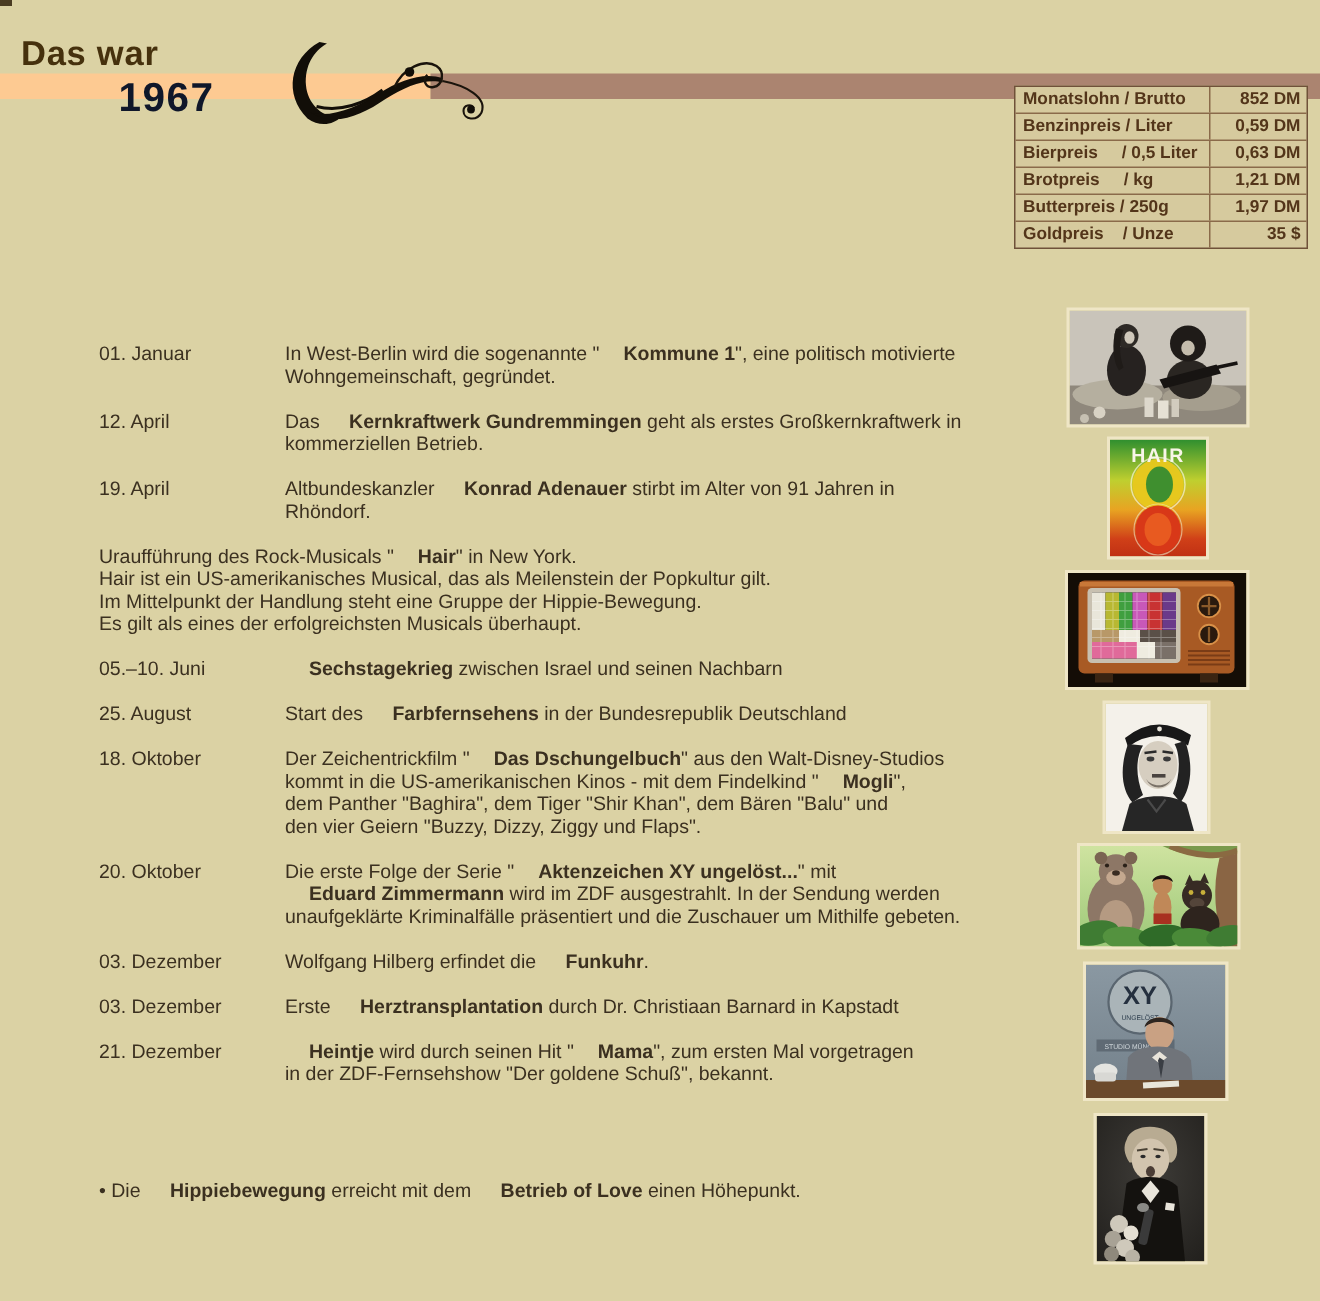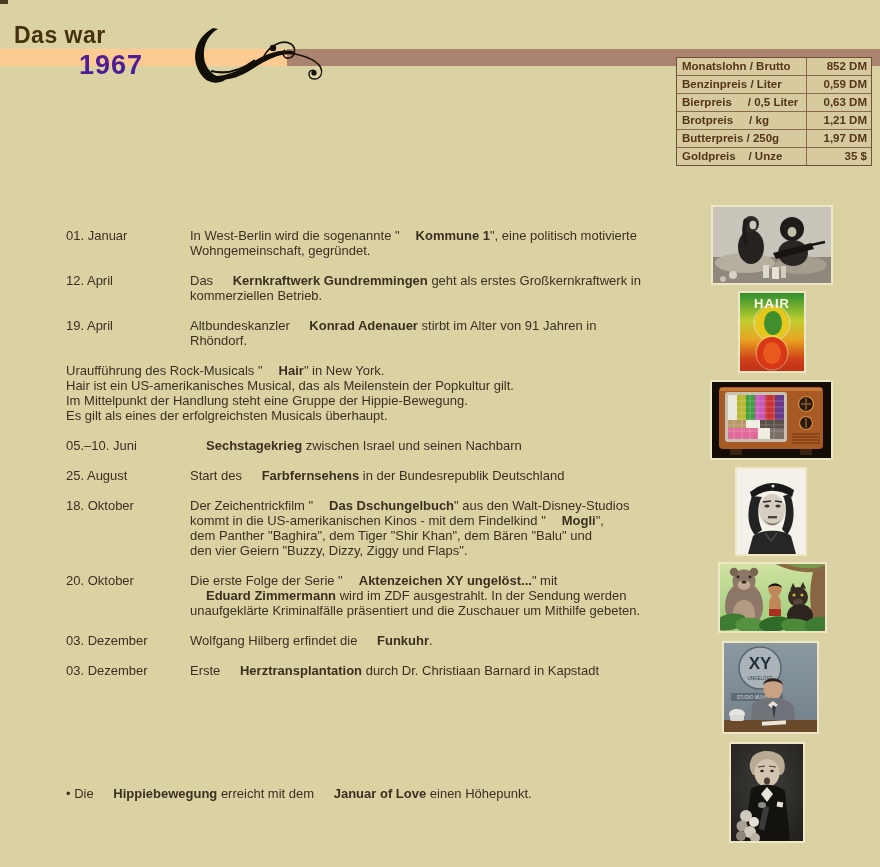--- a/index.html
+++ b/index.html
@@ -7,21 +7,21 @@
     width:880px;height:867px;position:relative;overflow:hidden;
     background:#dbd2a4;
     font-family:"Liberation Sans","DejaVu Sans",sans-serif;
     color:#3b3020;
   }
   
   .corner-speck{position:absolute;left:0;top:0;width:8px;height:4px;background:#4a3c22;}
   .band-orange{position:absolute;left:0;top:49px;width:287px;height:17px;background:#fdca92;}
   .band-mauve{position:absolute;left:287px;top:49px;width:593px;height:17px;background:#ab8470;}
   .title1{position:absolute;left:14px;top:22px;font-size:23px;font-weight:bold;color:#46310d;letter-spacing:.5px;text-align:right;}
-  .title2{position:absolute;left:79px;top:50px;font-size:27px;font-weight:bold;color:#4c1d95;letter-spacing:1px;}
+  .title2{position:absolute;left:79px;top:50px;font-size:27px;font-weight:bold;color:#0f172a;letter-spacing:1px;}
   .flourish{position:absolute;left:183px;top:25px;}
   
   .price-table{position:absolute;left:676px;top:57px;width:196px;border:1px solid #6f5139;background:#d6ca9e;box-sizing:border-box;}
   .price-row{display:flex;height:17px;line-height:17px;align-items:flex-end;}
   .price-row + .price-row{border-top:1px solid #8a6a4a;}
   .price-row .label{flex:1;padding-left:5px;font-weight:bold;font-size:11.5px;white-space:pre;color:#53351a;border-right:1px solid #8a6a4a;}
   .price-row .value{width:60px;text-align:right;padding-right:4px;font-weight:bold;font-size:11.5px;color:#53351a;}
   
   .timeline{position:absolute;left:66px;top:228px;width:612px;font-size:13px;line-height:15px;}
   .entry{display:flex;margin-bottom:15px;gap:40px;}
@@ -119,22 +119,26 @@
       <div class="content">Die erste Folge der Serie "<b>Aktenzeichen XY ungelöst...</b>" mit<br><b>Eduard Zimmermann</b> wird im ZDF ausgestrahlt. In der Sendung werden<br>unaufgeklärte Kriminalfälle präsentiert und die Zuschauer um Mithilfe gebeten.</div>
     </div>
     <div class="entry">
       <div class="date">03. Dezember</div>
       <div class="content">Wolfgang Hilberg erfindet die <b>Funkuhr</b>.</div>
     </div>
     <div class="entry">
       <div class="date">03. Dezember</div>
       <div class="content">Erste <b>Herztransplantation</b> durch Dr. Christiaan Barnard in Kapstadt</div>
     </div>
+    <div class="entry">
+      <div class="date">21. Dezember</div>
+      <div class="content"><b>Heintje</b> wird durch seinen Hit "<b>Mama</b>", zum ersten Mal vorgetragen<br>in der ZDF-Fernsehshow "Der goldene Schuß", bekannt.</div>
+    </div>
   </div>
-<div class="footnote">• Die <b>Hippiebewegung</b> erreicht mit dem <b>Januar of Love</b> einen Höhepunkt.</div>
+<div class="footnote">• Die <b>Hippiebewegung</b> erreicht mit dem <b>Betrieb of Love</b> einen Höhepunkt.</div>
 
 <div class="photo ph-kommune">
   <svg width="118" height="76" viewBox="0 0 118 76">
     <rect width="118" height="76" fill="#c9c4ba"></rect>
     <rect y="50" width="118" height="26" fill="#8f887c"></rect>
     <ellipse cx="32" cy="56" rx="30" ry="10" fill="#b5af9f"></ellipse>
     <ellipse cx="88" cy="58" rx="26" ry="9" fill="#a59e8e"></ellipse>
     <ellipse cx="38" cy="40" rx="13" ry="17" fill="#262220"></ellipse>
     <circle cx="38" cy="17" r="8" fill="#2e2a26"></circle>
     <ellipse cx="40" cy="18" rx="3.4" ry="4.2" fill="#cfc8ba"></ellipse>

